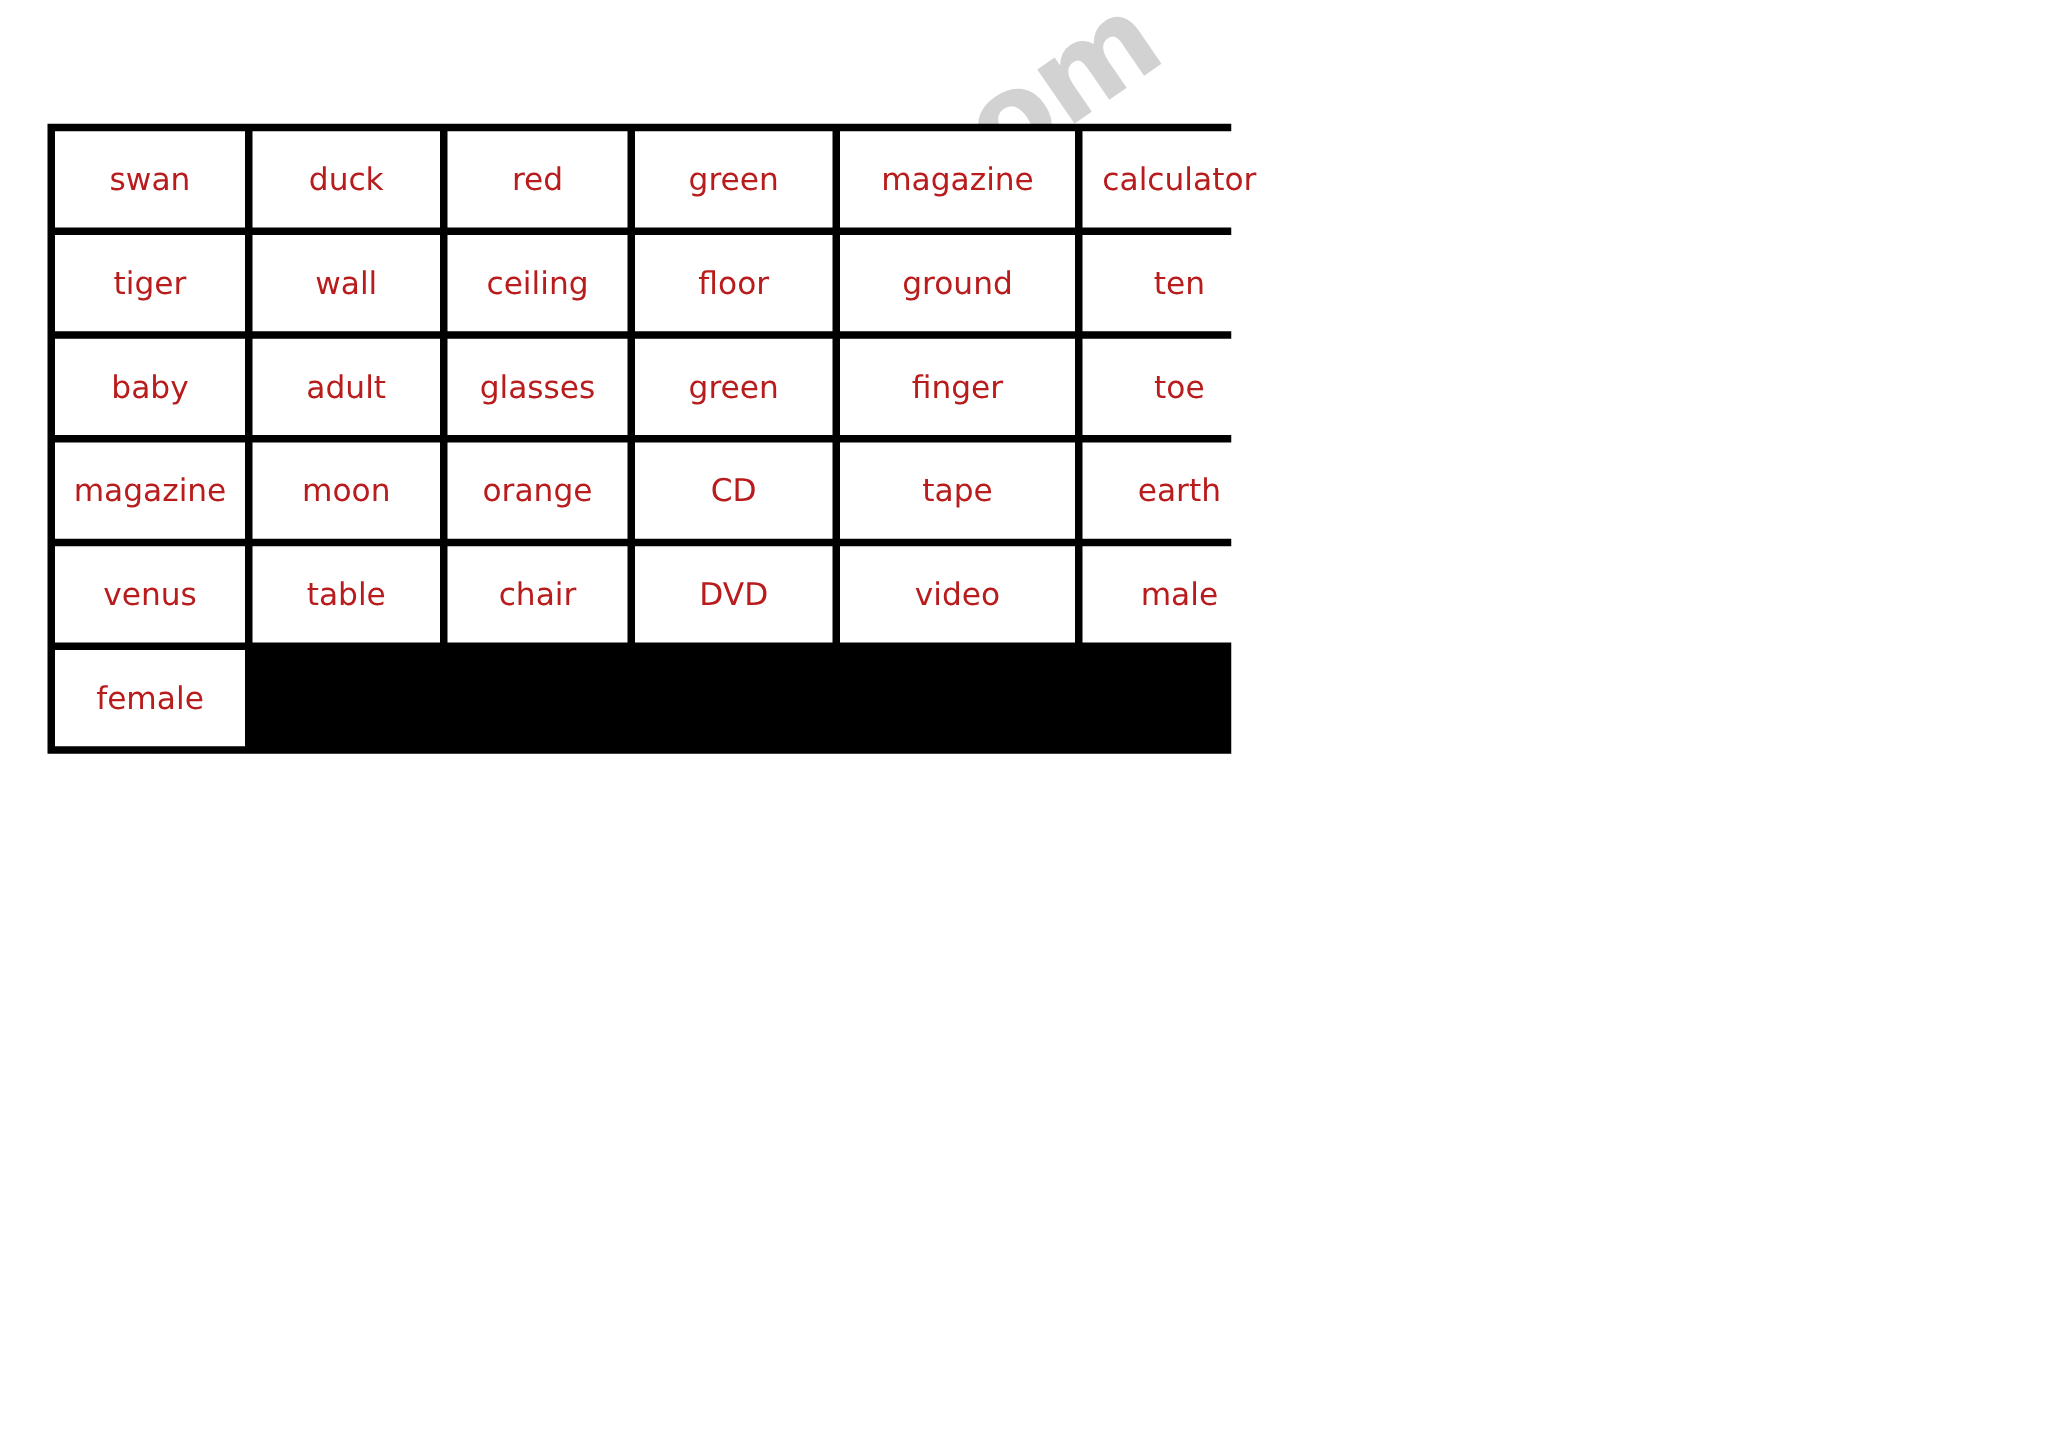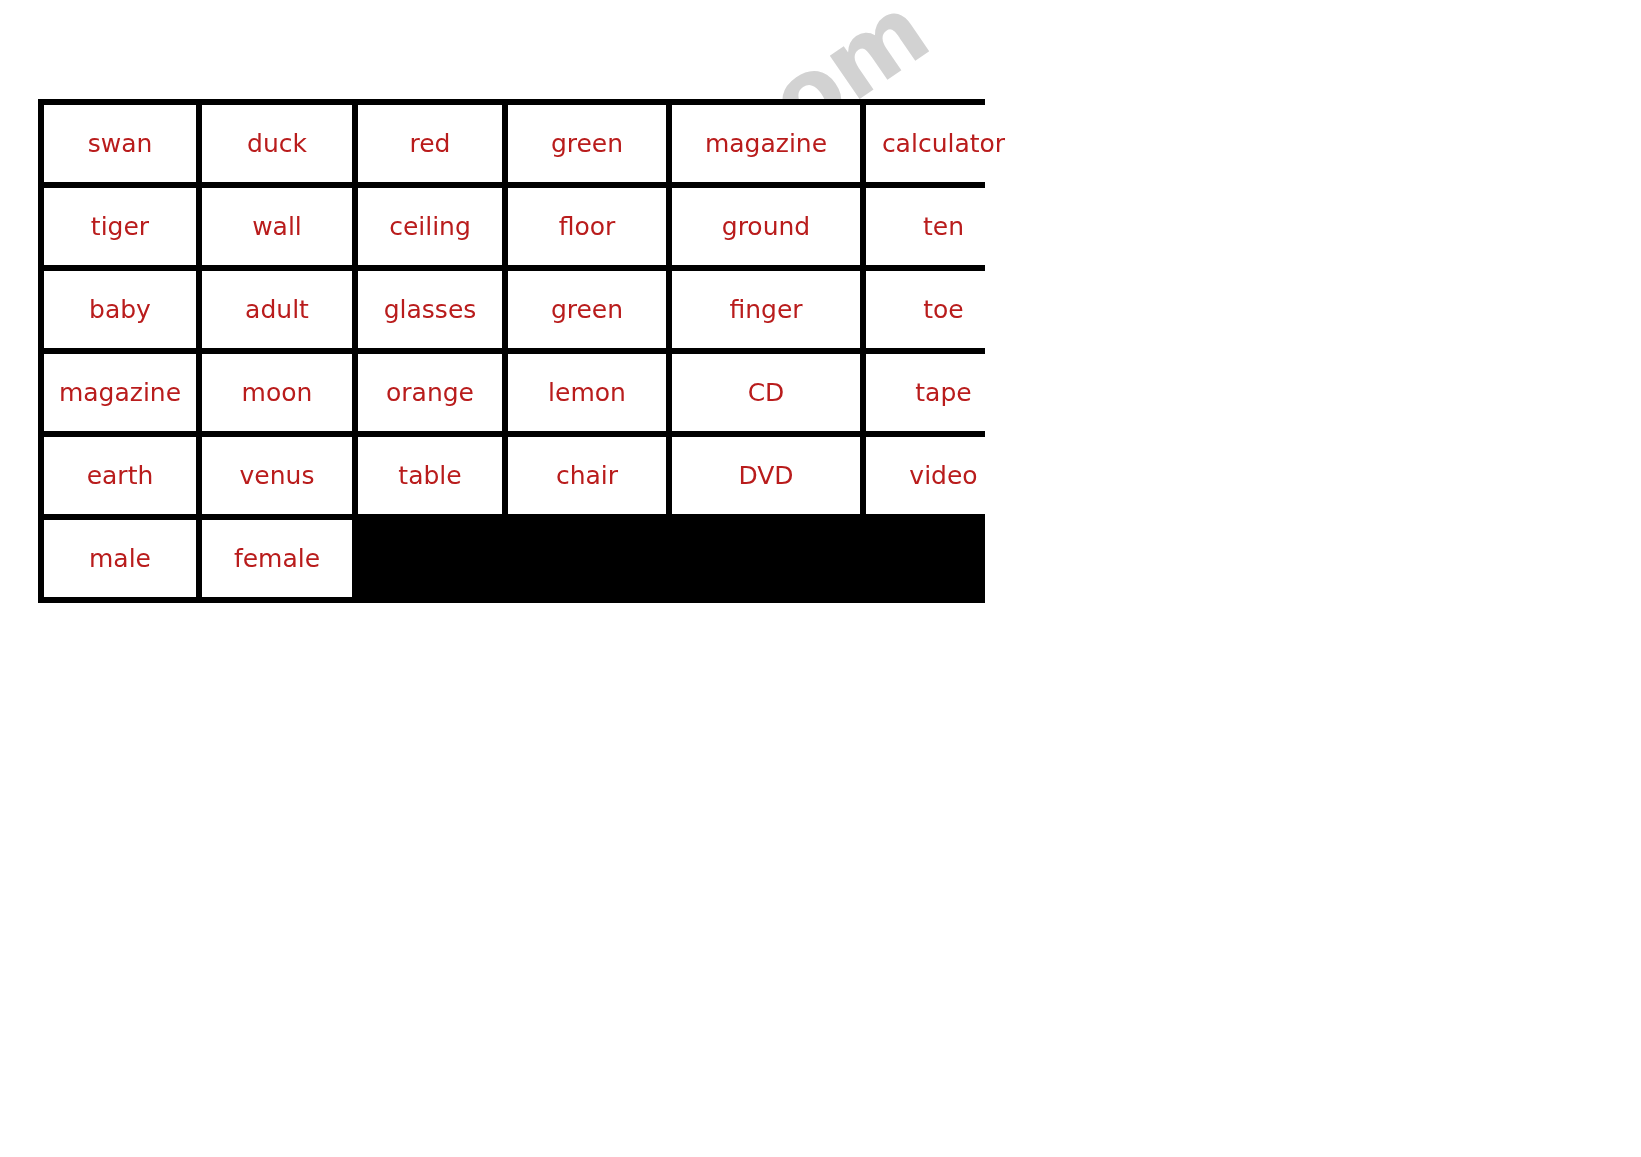--- a/index.html
+++ b/index.html
@@ -94,21 +94,20 @@
       <div class="grid-cell">ten</div>
       <div class="grid-cell">baby</div>
       <div class="grid-cell">adult</div>
       <div class="grid-cell">glasses</div>
       <div class="grid-cell">green</div>
       <div class="grid-cell">finger</div>
       <div class="grid-cell">toe</div>
       <div class="grid-cell">magazine</div>
       <div class="grid-cell">moon</div>
       <div class="grid-cell">orange</div>
-      <div class="grid-cell">lemon</div>
       <div class="grid-cell">CD</div>
       <div class="grid-cell">tape</div>
       <div class="grid-cell">earth</div>
       <div class="grid-cell">venus</div>
       <div class="grid-cell">table</div>
       <div class="grid-cell">chair</div>
       <div class="grid-cell">DVD</div>
       <div class="grid-cell">video</div>
       <div class="grid-cell">male</div>
       <div class="grid-cell">female</div>

